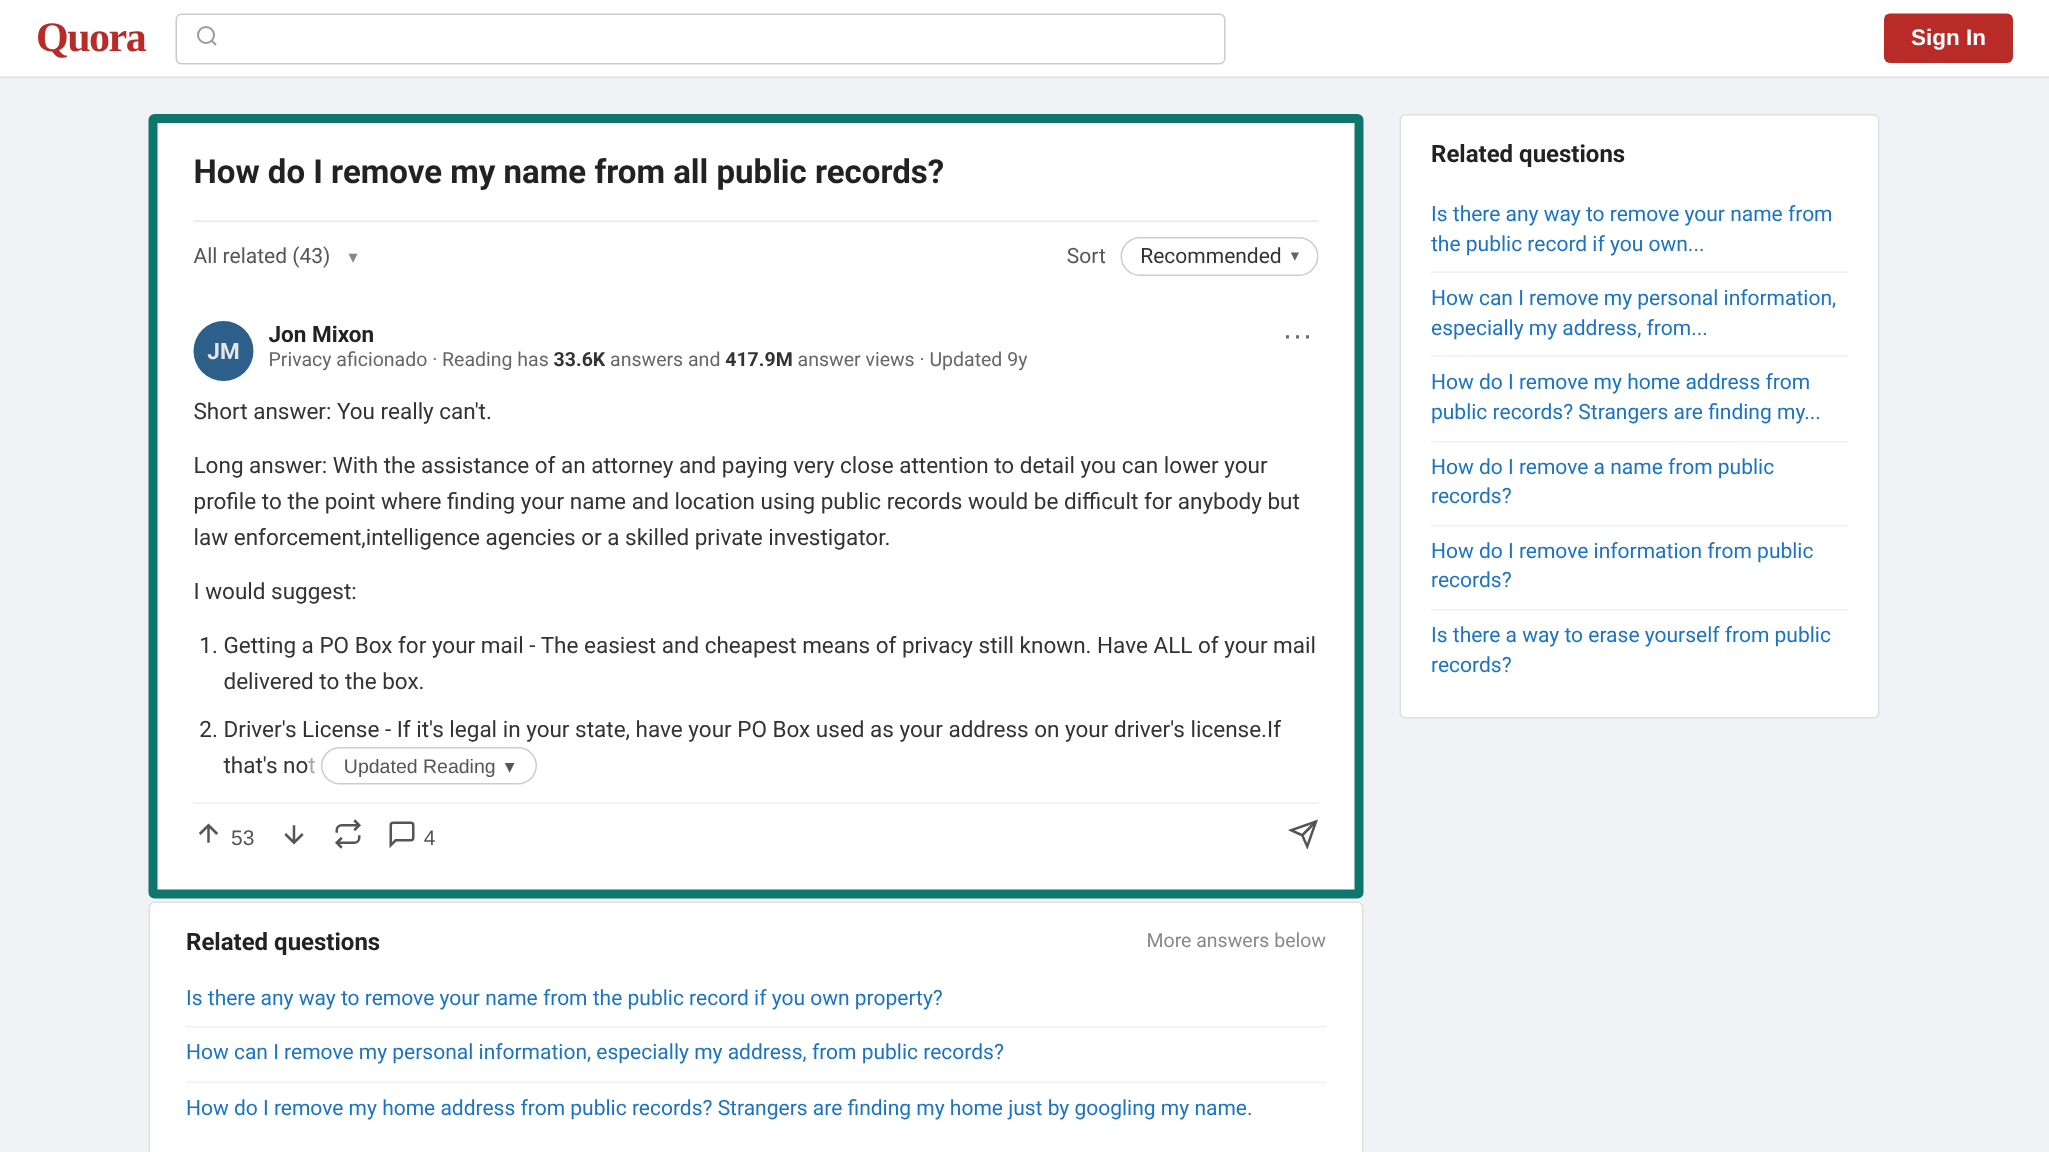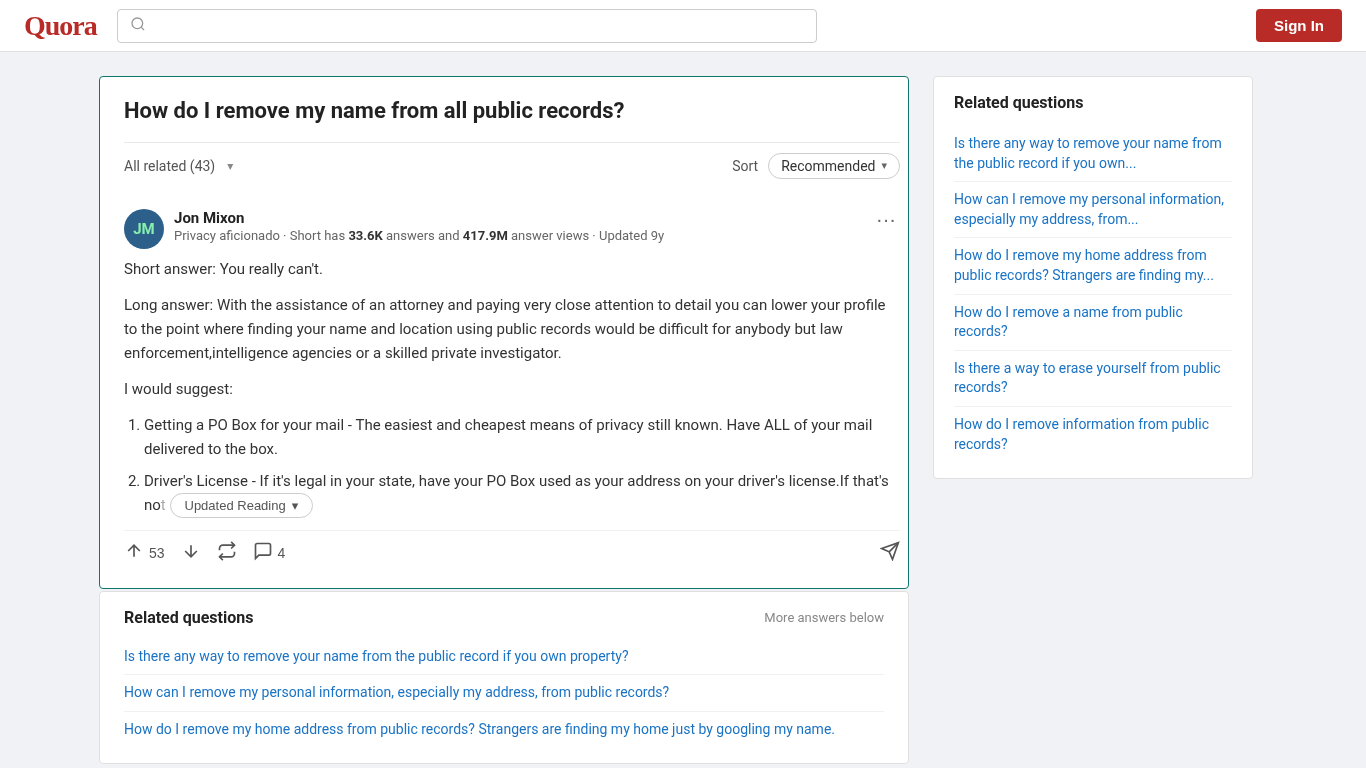--- a/index.html
+++ b/index.html
@@ -82,23 +82,23 @@
     }
 
     .sidebar-column {
       width: 320px;
       flex-shrink: 0;
     }
 
     
     .question-card {
       background: #fff;
-      border: 1px solid #0f766e;
+      border: 6px solid #0f766e;
       border-radius: 4px;
-      padding: 20px 8px 0 24px;
+      padding: 20px 24px 0 24px;
       margin-bottom: 2px;
     }
 
     .question-title {
       font-size: 22px;
       font-weight: 700;
       color: #222;
       margin-bottom: 16px;
       line-height: 1.3;
     }
@@ -170,21 +170,21 @@
     }
 
     .avatar {
       width: 40px;
       height: 40px;
       border-radius: 50%;
       background: #2c5f8a;
       display: flex;
       align-items: center;
       justify-content: center;
-      color: #86efac;
+      color: #e5e5e5;
       font-weight: 700;
       font-size: 15px;
       flex-shrink: 0;
       overflow: hidden;
     }
 
     .author-details {}
     .author-name {
       font-weight: 700;
       font-size: 15px;
@@ -388,21 +388,21 @@
 
       <div class="answer-block">
         <div class="answer-author-row">
           <div class="author-info">
             <div class="avatar">
               <span>JM</span>
             </div>
             <div class="author-details">
               <div class="author-name">Jon Mixon</div>
               <div class="author-bio">
-                <span>Privacy aficionado · Short has </span><strong>33.6K</strong><span> answers and </span><strong>417.9M</strong><span> answer views · Updated 9y</span>
+                <span>Privacy aficionado · Reading has </span><strong>33.6K</strong><span> answers and </span><strong>417.9M</strong><span> answer views · Updated 9y</span>
               </div>
             </div>
           </div>
           <button class="answer-more-btn">···</button>
         </div>
 
 
         <div class="answer-text">
           <p>Short answer: You really can't.</p>
           <p>Long answer: With the assistance of an attorney and paying very close attention to detail you can lower your profile to the point where finding your name and location using public records would be difficult for anybody but law enforcement,intelligence agencies or a skilled private investigator.</p>
@@ -478,18 +478,18 @@
 
   </div>
 
   <aside class="sidebar-column">
     <div class="sidebar-card">
       <div class="sidebar-card-title">Related questions</div>
       <a class="sidebar-related-link">Is there any way to remove your name from the public record if you own...</a>
       <a class="sidebar-related-link">How can I remove my personal information, especially my address, from...</a>
       <a class="sidebar-related-link">How do I remove my home address from public records? Strangers are finding my...</a>
       <a class="sidebar-related-link">How do I remove a name from public records?</a>
+      <a class="sidebar-related-link">How do I remove information from public records?</a>
       <a class="sidebar-related-link">Is there a way to erase yourself from public records?</a>
-      <a class="sidebar-related-link">How do I remove information from public records?</a>
     </div>
   </aside>
 
 </div>
 
 </body></html>

